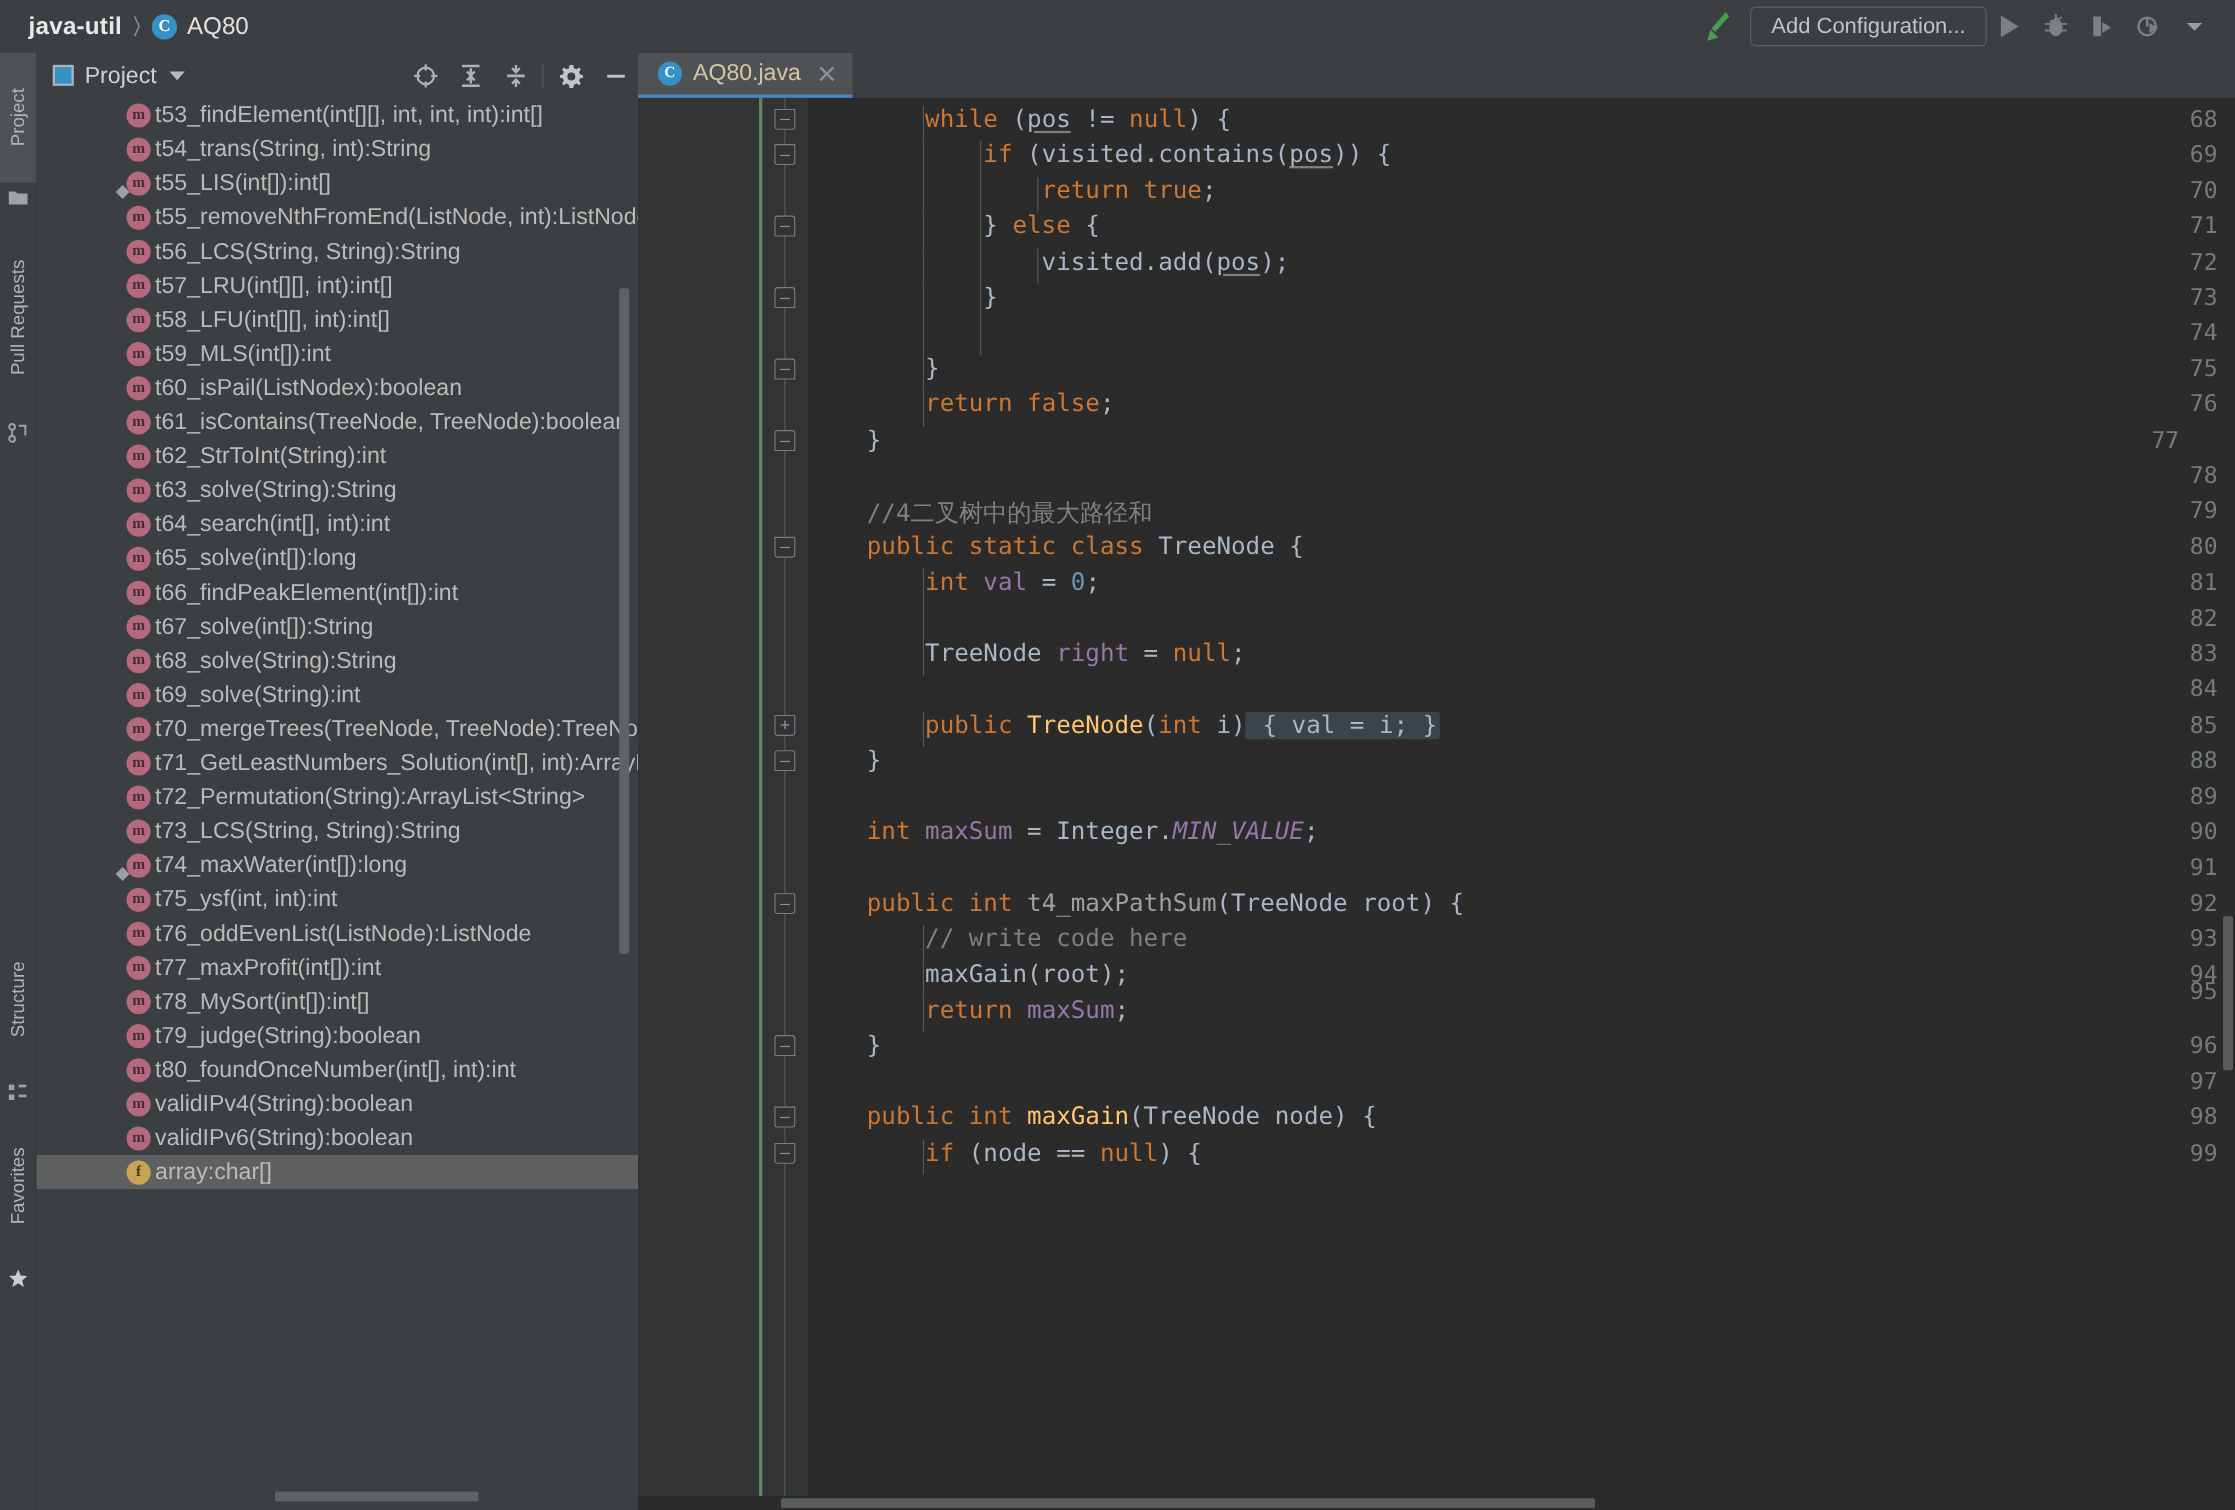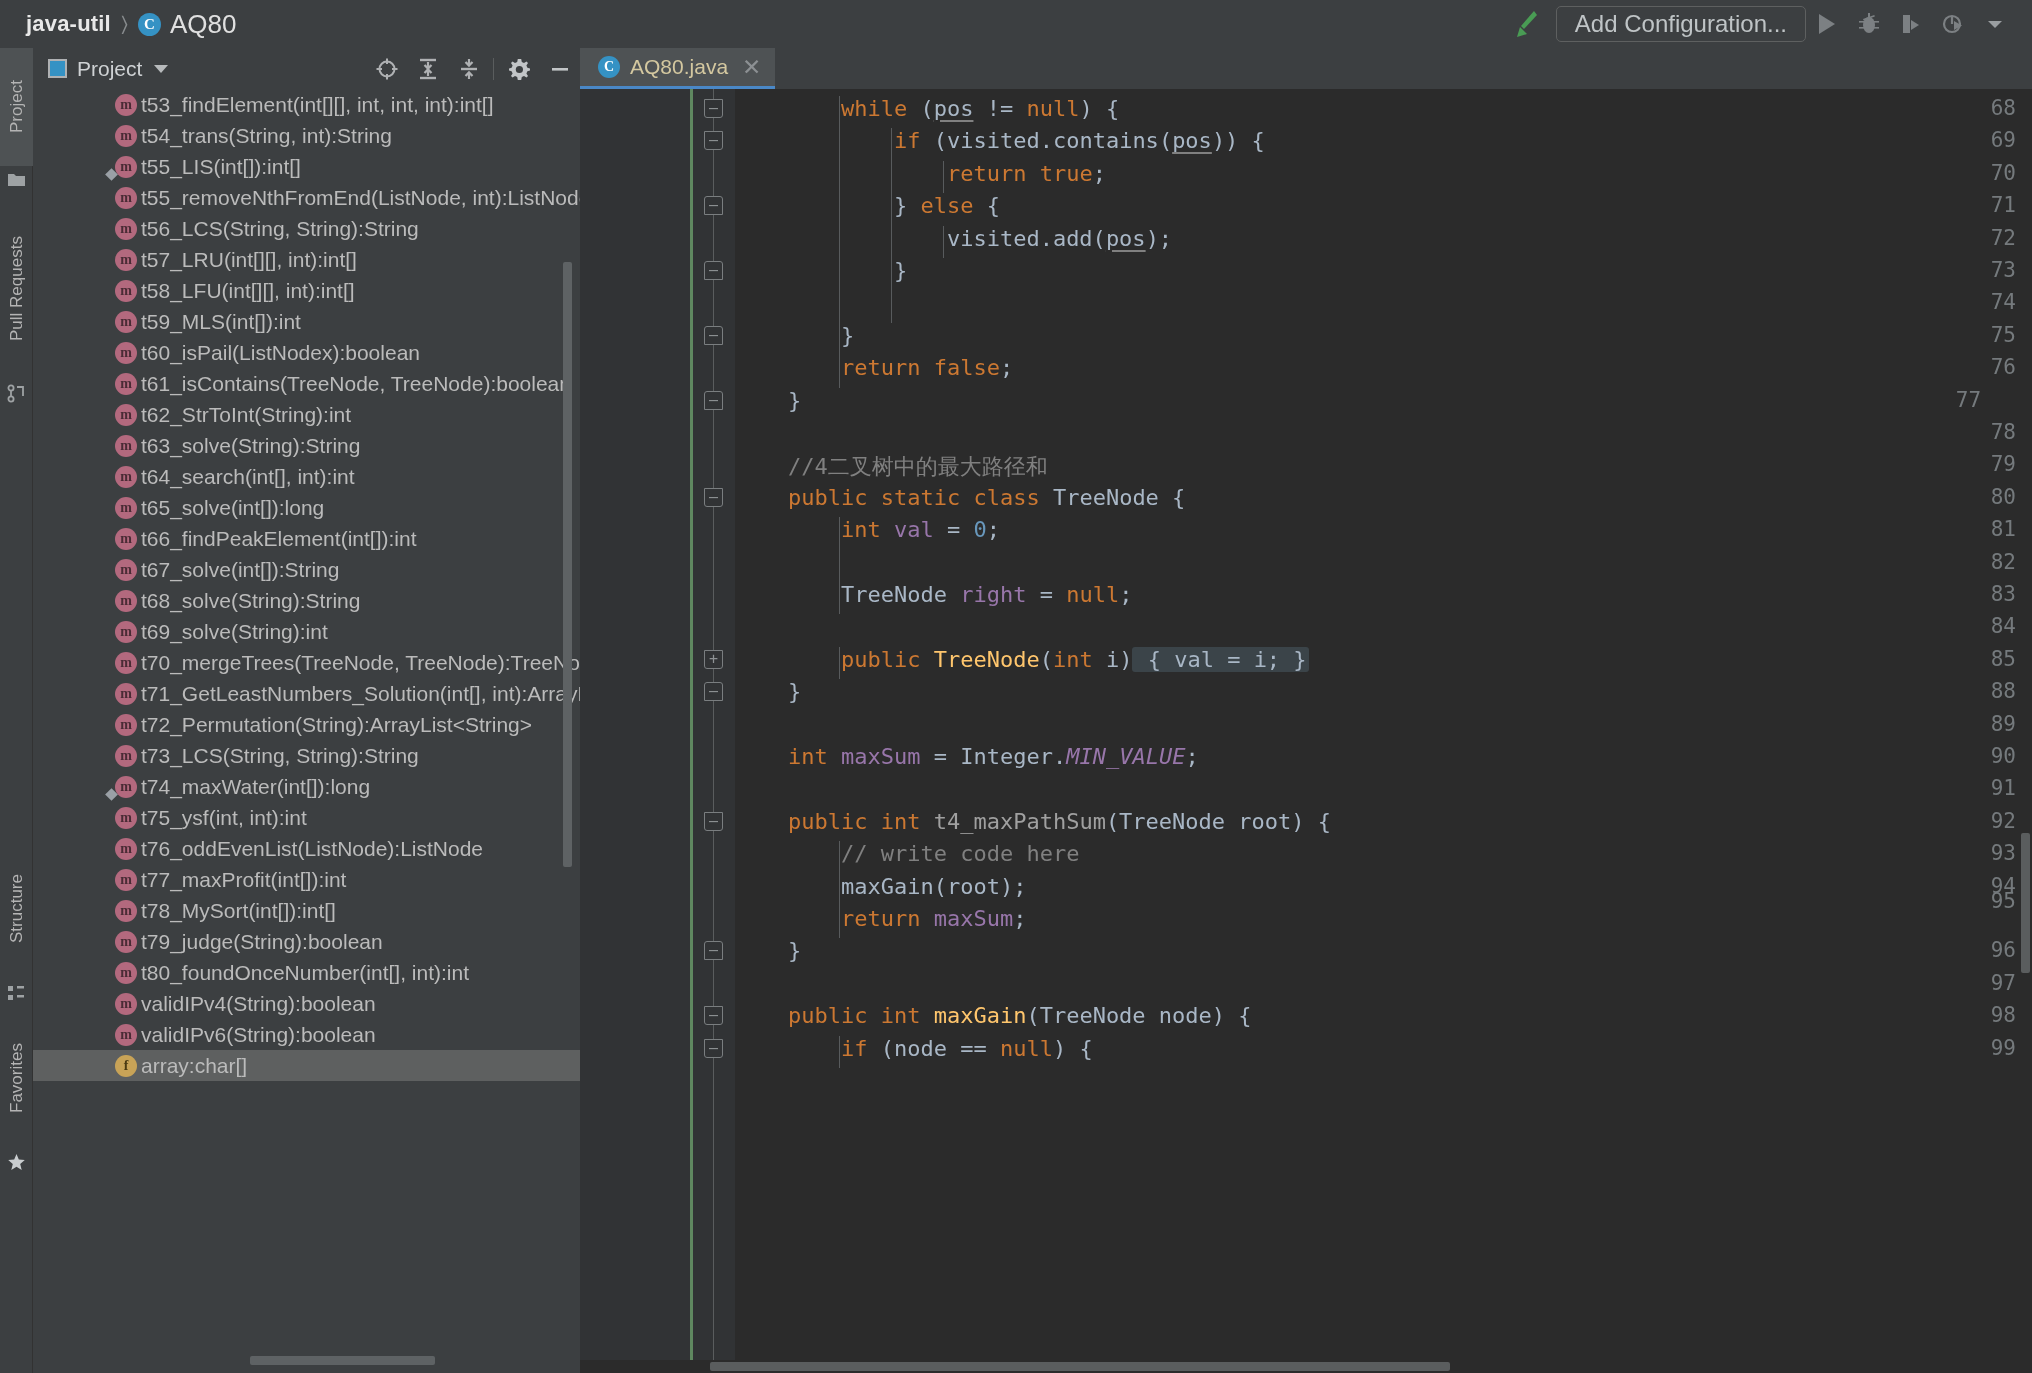--- a/index.html
+++ b/index.html
@@ -19,31 +19,31 @@
   .crumb-root{
     color:#E8E8E8; font-size:22px; font-weight:bold; letter-spacing:.2px;
   }
   .crumb-sep{ color:#888C8E; font-size:21px; margin:0 10px; font-weight:300;}
   .class-icon{
     width:23px; height:23px; border-radius:50%;
     background:#3592C4; color:#fff; font-size:15px; font-weight:bold;
     display:inline-flex; align-items:center; justify-content:center;
     font-family:"Liberation Serif", serif; margin-right:9px;
   }
-  .crumb-file{ color:#E0E0E0; font-size:26px; }
+  .crumb-file{ color:#E0E0E0; font-size:22px; }
 
   .toprights{
     position:absolute; right:16px; top:0; height:48px;
     display:flex; align-items:center; gap:0px;
   }
   .hammer{ width:44px; height:44px; position:relative; margin-right:8px; }
   .addcfg{
     height:36px; padding:0 18px;
     border:1px solid #5E6060; border-radius:5px;
-    color:#BFC4C6; font-size:24px; line-height:34px;
+    color:#BFC4C6; font-size:20px; line-height:34px;
     background:transparent; white-space:nowrap;
   }
   .tb-ico{ width:42px; height:44px; display:flex; align-items:center; justify-content:center; }
   .tb-ico svg{ display:block; }
 
   
   .leftstrip{
     position:absolute; left:0; top:48px; width:33px; height:1325px;
     background:#3C3F41; border-right:1px solid #323232;
   }

